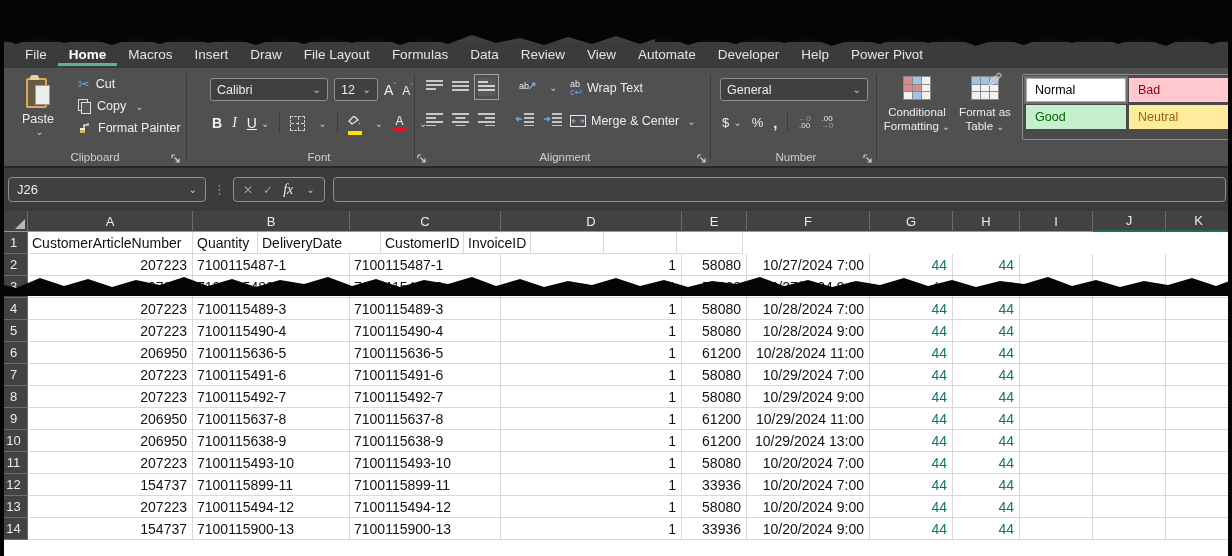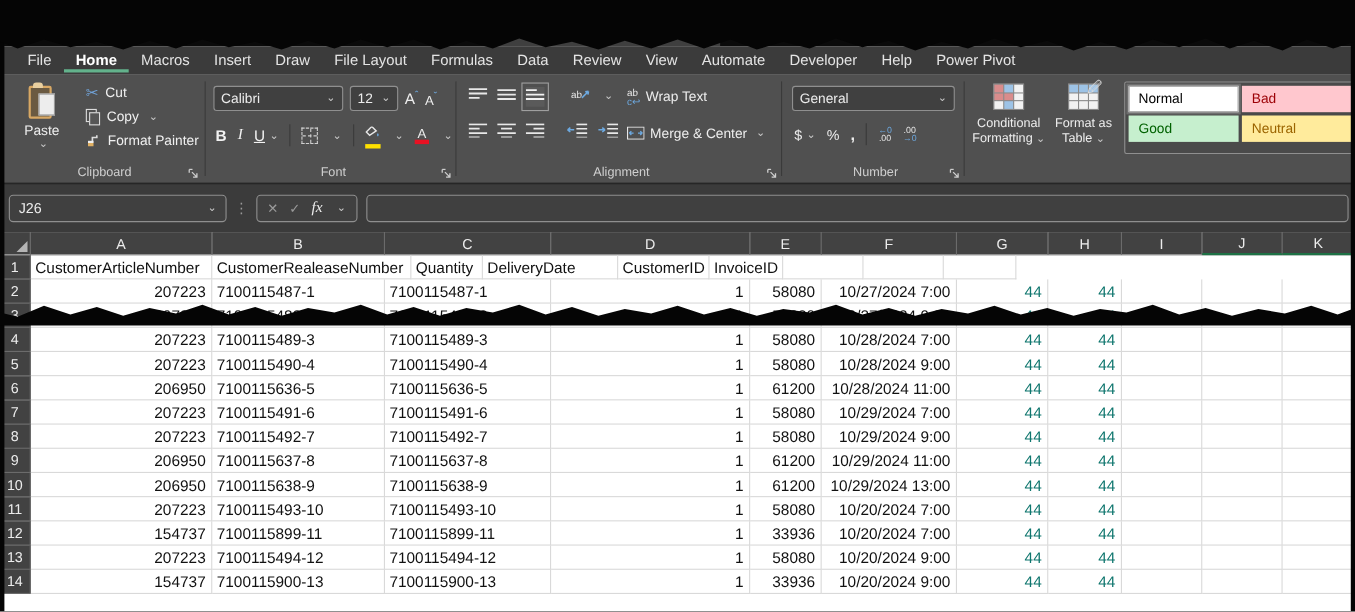--- a/index.html
+++ b/index.html
@@ -46,21 +46,21 @@
   .clipboard-ic .clipt{position:absolute;left:4px;top:-1px;width:9px;height:5px;background:#e8cfa0;border-radius:3px 3px 0 0;}
   .clipboard-ic .page{position:absolute;right:0;top:9px;width:13px;height:18px;background:#ededed;border:1px solid #9a9a9a;}
   .paste-label{margin-top:6px;font-size:12.5px;}
   .small-stack{position:absolute;left:72px;top:9px;display:flex;flex-direction:column;gap:8px;}
   .cut-ic{color:#71a3d9;font-size:14px;line-height:12px;}
   .copy-ic{position:relative;width:13px;height:14px;}
   .copy-ic i{position:absolute;border:1.5px solid #dcdcdc;background:transparent;width:8px;height:10px;display:block;}
   .copy-ic i:first-child{left:0;top:0;}
   .copy-ic i:last-child{left:3px;top:3px;background:#565656;}
   
-  .g-font{left:192px;width:222px;}
+  .g-font{left:208px;width:222px;}
   .combo{background:#404040;border:1px solid #8f8f8f;border-radius:3px;color:#ececec;font-size:12.5px;
      display:flex;align-items:center;padding:0 6px;height:23px;box-sizing:border-box;}
   .combo .chev{margin-left:auto;}
   .fontrow1{position:absolute;left:2px;top:10px;display:flex;gap:6px;align-items:center;}
   .fontrow2{position:absolute;left:4px;top:44px;display:flex;gap:10px;align-items:center;height:22px;}
   .fmtb{font-size:14px;color:#f2f2f2;}
   .bigA{font-size:14px;} .bigA sup{color:#6da9e0;font-size:9px;}
   .vline{width:1px;height:20px;background:#3a3a3a;}
   .border-ic{width:13px;height:13px;border:1px dashed #cfcfcf;position:relative;}
   .border-ic:before{content:"";position:absolute;left:50%;top:0;bottom:0;border-left:1px dashed #cfcfcf;}
@@ -455,21 +455,20 @@
         <div class="colhead" style="width: 83px;">G</div>
         <div class="colhead" style="width: 67px;">H</div>
         <div class="colhead" style="width: 73px;">I</div>
         <div class="colhead selcol" style="width: 73px;">J</div>
         <div class="colhead selcol" style="width: 66px;">K</div>
       </div>
     <div>
         <div class="grow">
           <div class="rowhead">1</div>
           <div class="cell al" style="width: 165px;">CustomerArticleNumber</div>
-          <div class="cell al" style="width: 181px;">CustomerRealeaseNumber</div>
           <div class="cell al" style="width: 65px;">Quantity</div>
           <div class="cell al" style="width: 123px;">DeliveryDate</div>
           <div class="cell al" style="width: 83px;">CustomerID</div>
           <div class="cell al" style="width: 67px;">InvoiceID</div>
           <div class="cell al" style="width: 73px;"></div>
           <div class="cell al" style="width: 73px;"></div>
           <div class="cell al" style="width: 66px;"></div>
         </div>
         <div class="grow">
           <div class="rowhead">2</div>

